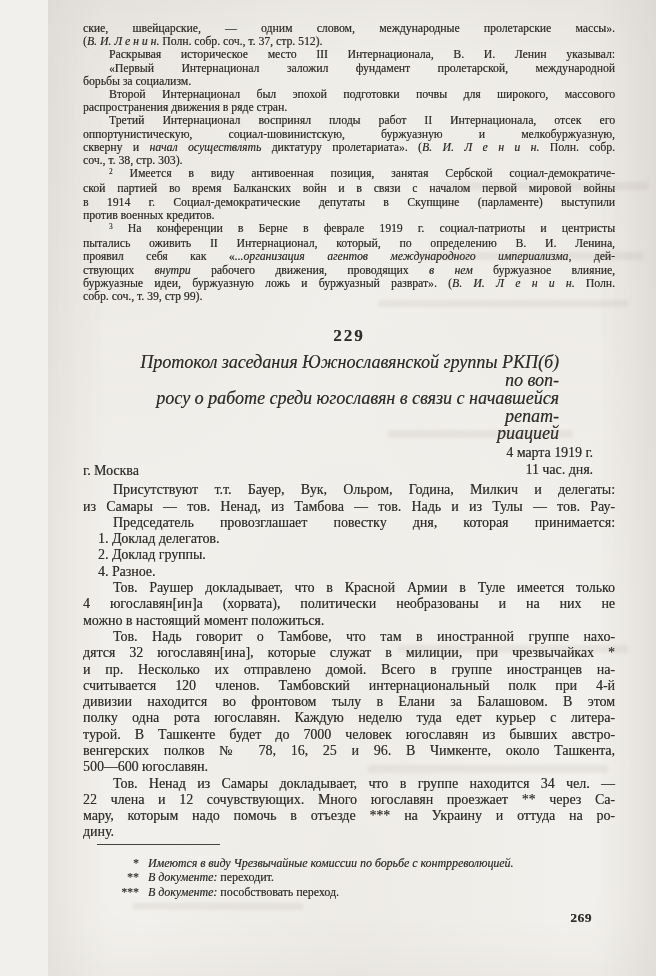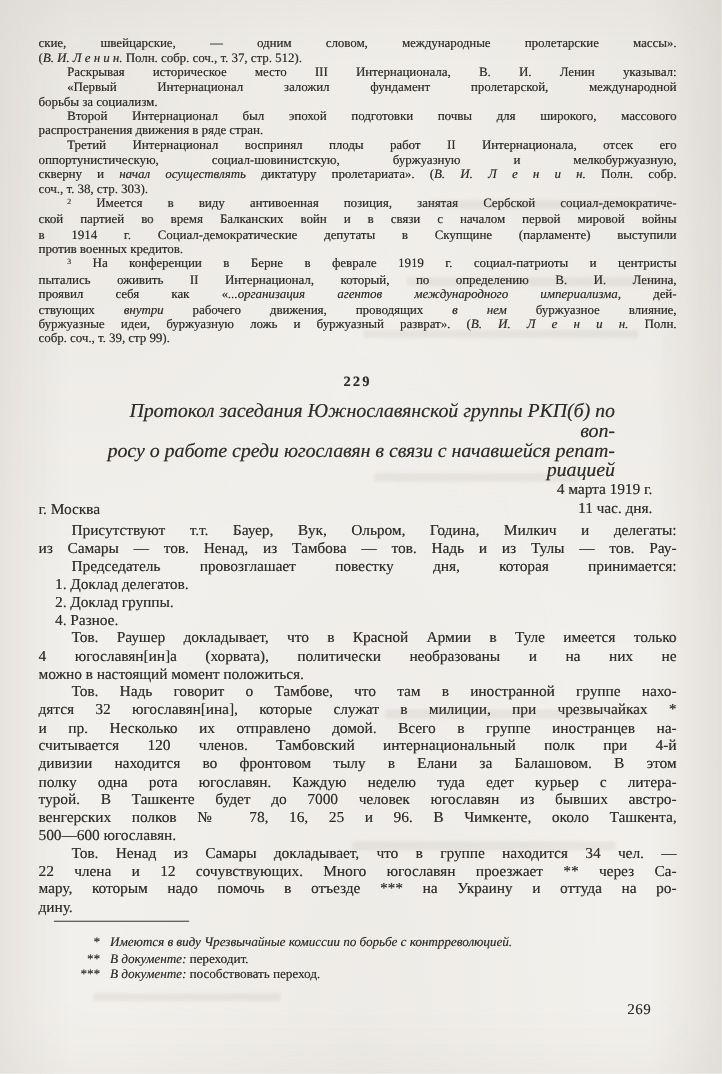--- a/index.html
+++ b/index.html
@@ -4,54 +4,55 @@
 <style>
   html,body{margin:0;padding:0;}
   body{
     width:656px;height:976px;overflow:hidden;position:relative;
     background:#f2f0ec;
     font-family:"Liberation Serif","DejaVu Serif",serif;
     color:#2f2d2a;
   }
   .paper{
     position:absolute;inset:0;
-    padding:33px 41px 0 35px;
+    padding:22px 41px 0 35px;
     box-sizing:border-box;
     background:
       radial-gradient(ellipse at 12% 3%, rgba(120,110,95,.07), transparent 38%),
       radial-gradient(ellipse at 92% 8%, rgba(120,110,95,.05), transparent 42%),
       radial-gradient(ellipse at 50% 100%, rgba(120,110,95,.04), transparent 50%),
       linear-gradient(90deg, rgba(110,100,85,.05), rgba(0,0,0,0) 10%, rgba(0,0,0,0) 90%, rgba(110,100,85,.08));
     box-shadow: inset 0 0 70px rgba(95,85,65,.07);
+    margin-left: 48px;
   }
   .txt{ text-shadow:.3px 0 0 rgba(45,42,38,.55); }
   .tl{ white-space:normal; }
   .j{ text-align:justify; text-align-last:justify; }
   .it{ font-style:italic; }
   .sup{ font-size:.62em; position:relative; top:-.45em; }
   .mk{ display:inline-block; width:56px; text-align:right; margin-right:9px; font-style:normal; }
 
   .top-fn{ font-size:11.7px; line-height:13.2px; }
   .top-fn .in{ text-indent:26px; }
 
-  .doc-num{ margin-top:24px; text-align:center; font-weight:bold; font-size:13px; line-height:18px; letter-spacing:2px; }
+  .doc-num{ margin-top:24px; text-align:center; font-weight:bold; font-size:17px; line-height:18px; letter-spacing:2px; }
   .doc-title{ margin-top:9px; padding:0 56px; font-style:italic; text-align:right; font-size:18px; line-height:17.8px; }
 
   .dateline{ position:relative; margin-top:1px; height:36px; font-size:13.9px; }
   .place{ position:absolute; left:0; bottom:1px; }
   .datetime{ position:absolute; right:22px; top:1px; text-align:right; line-height:16.5px; }
 
   .body-text{ margin-top:2px; font-size:13.9px; line-height:16.3px; }
   .body-text .in{ text-indent:30px; }
   .body-text .in-list{ text-indent:15px; }
 
   .fn-rule{ margin:3px 0 0 14px; width:123px; border:none; border-top:1.6px solid #46433e; }
   .bot-fn{ margin-top:11px; font-size:11.9px; line-height:14.6px; }
 
-  .page-num{ position:absolute; top:910px; right:64px; font-weight:normal; font-size:13.5px; letter-spacing:.5px; }
+  .page-num{ position:absolute; top:910px; right:64px; font-weight:bold; font-size:13.5px; letter-spacing:.5px; }
 
   .ghost{ position:absolute; background:rgba(100,95,82,.08); filter:blur(1.4px); border-radius:2px; pointer-events:none; }
 </style>
 </head>
 <body>
 
 <div class="paper txt">
 
   <div class="top-fn">
       <div class="tl j"><span>ские, швейцарские, — одним словом, международные пролетарские массы».</span></div>

